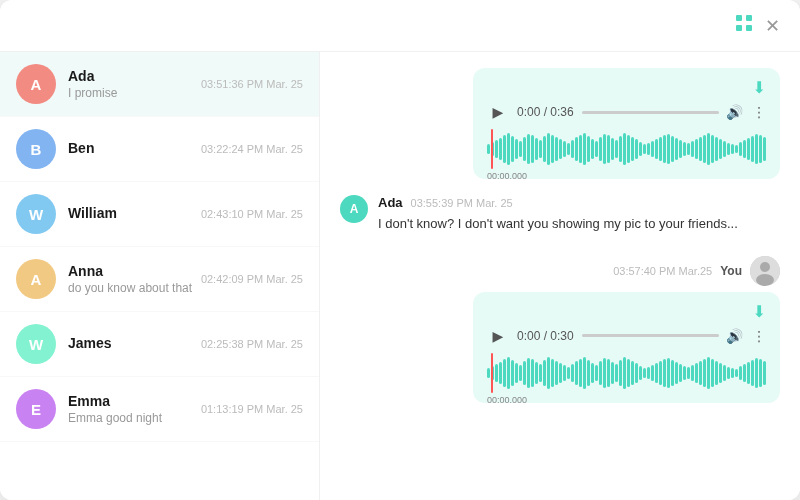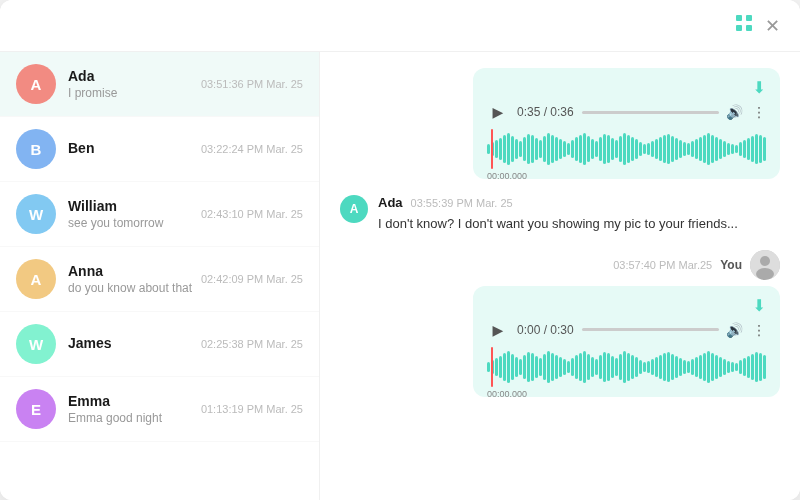--- a/index.html
+++ b/index.html
@@ -232,20 +232,21 @@
     }
     .message-text {
       font-size: 13px;
       color: #333;
       line-height: 1.5;
     }
     .outgoing-row {
       display: flex;
       flex-direction: column;
       align-items: flex-end;
+      margin-top: 6px;
     }
     .outgoing-header {
       display: flex;
       align-items: center;
       gap: 8px;
       margin-bottom: 6px;
     }
     .outgoing-timestamp {
       font-size: 11px;
       color: #bbb;
@@ -310,21 +311,20 @@
       <div class="avatar" style="background:#82b4f2">B</div>
       <div class="chat-info">
         <div class="chat-name">Ben</div>
       </div>
       <div class="chat-time">03:22:24 PM Mar. 25</div>
     </div>
         <div class="chat-item">
       <div class="avatar" style="background:#82c9f2">W</div>
       <div class="chat-info">
         <div class="chat-name">William</div>
-        <div class="chat-preview">see you tomorrow</div>
       </div>
       <div class="chat-time">02:43:10 PM Mar. 25</div>
     </div>
         <div class="chat-item">
       <div class="avatar" style="background:#f2c982">A</div>
       <div class="chat-info">
         <div class="chat-name">Anna</div>
         <div class="chat-preview">do you know about that</div>
       </div>
       <div class="chat-time">02:42:09 PM Mar. 25</div>
@@ -347,21 +347,21 @@
       </div>
 
     <div class="chat-panel" id="chat-panel">
         <div style="display: flex; justify-content: flex-end;">
       <div class="audio-bubble">
         <div class="download-icon-container">
           <span class="download-icon">⬇</span>
         </div>
         <div class="audio-controls">
           <div class="play-btn">▶</div>
-          <span class="audio-time">0:35 / 0:36</span>
+          <span class="audio-time">0:00 / 0:36</span>
           <div class="audio-progress"></div>
           <span class="volume-icon">🔊</span>
           <span class="more-icon">⋮</span>
         </div>
         <div class="waveform">
           <div class="red-line"></div>
           <div class="waveform-bars">
             <div class="waveform-bar" style="height:10px"></div>
                 <div class="waveform-bar" style="height:14px"></div>
                 <div class="waveform-bar" style="height:18px"></div>

